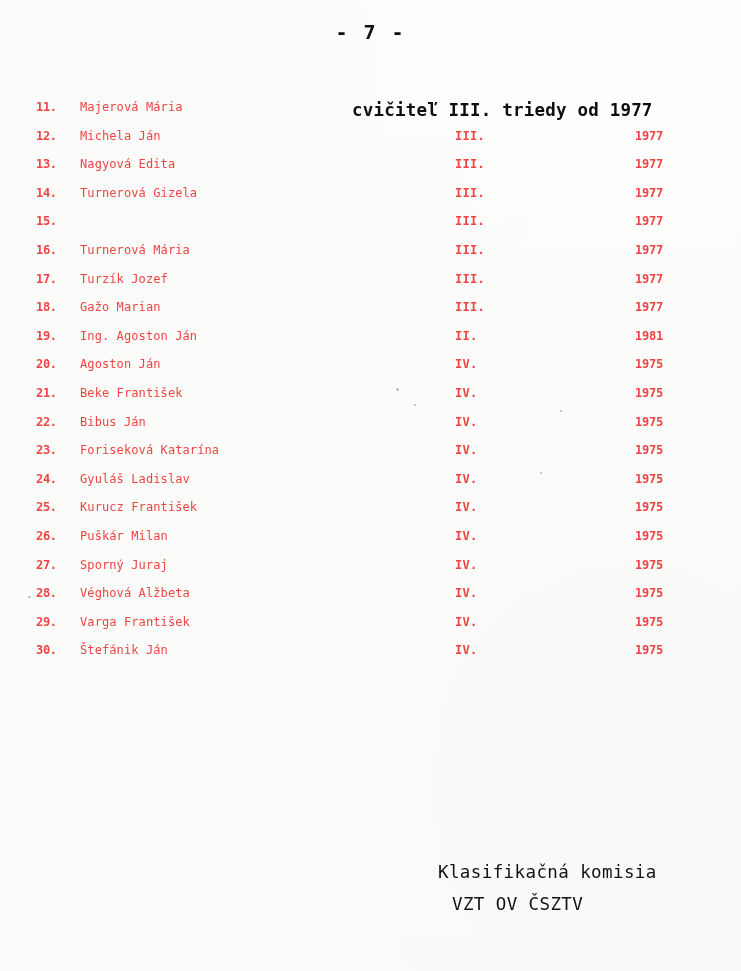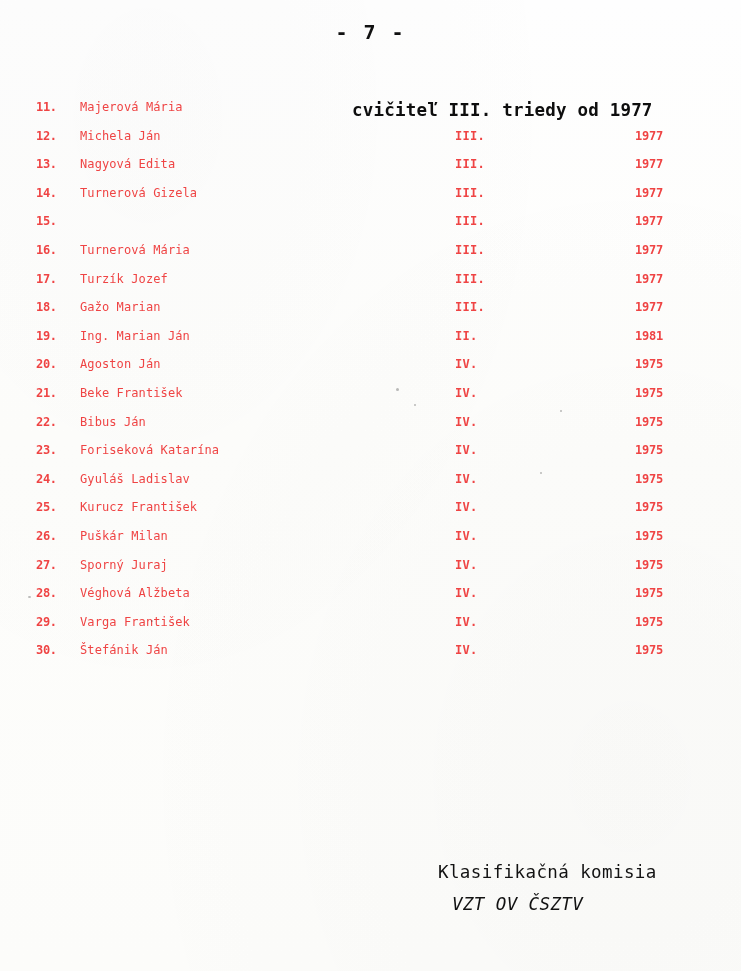--- a/index.html
+++ b/index.html
@@ -128,21 +128,20 @@
   .signature .line-1 {
     position: absolute;
     left: 438px;
     top: 0;
   }
 
   .signature .line-2 {
     position: absolute;
     left: 452px;
     top: 32px;
-    font-style: italic;
   }
 
   
   .speck {
     position: absolute;
     background: rgba(30,30,30,0.30);
     border-radius: 50%;
     pointer-events: none;
   }
 </style>
@@ -198,21 +197,21 @@
           <span class="year">1977</span>
         </div>
         <div class="row">
           <span class="idx">18.</span>
           <span class="person">Gažo Marian</span>
           <span class="grade">III.</span>
           <span class="year">1977</span>
         </div>
         <div class="row">
           <span class="idx">19.</span>
-          <span class="person">Ing. Marian Ján</span>
+          <span class="person">Ing. Agoston Ján</span>
           <span class="grade">II.</span>
           <span class="year">1981</span>
         </div>
         <div class="row">
           <span class="idx">20.</span>
           <span class="person">Agoston Ján</span>
           <span class="grade">IV.</span>
           <span class="year">1975</span>
         </div>
         <div class="row">

